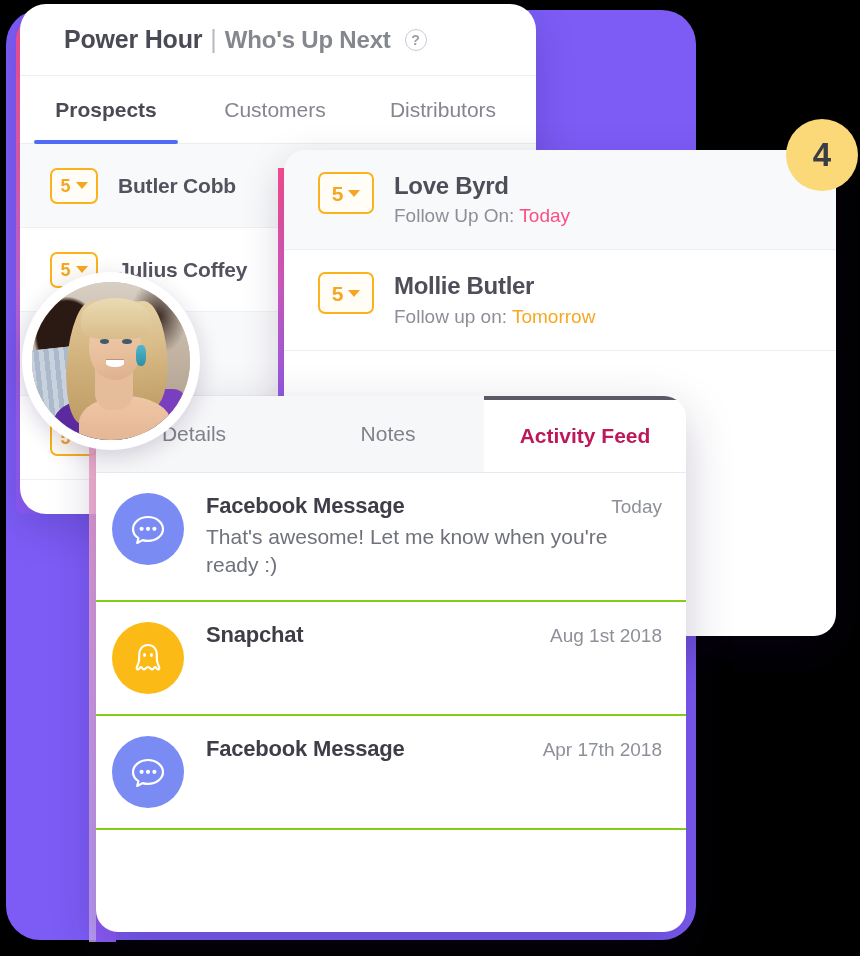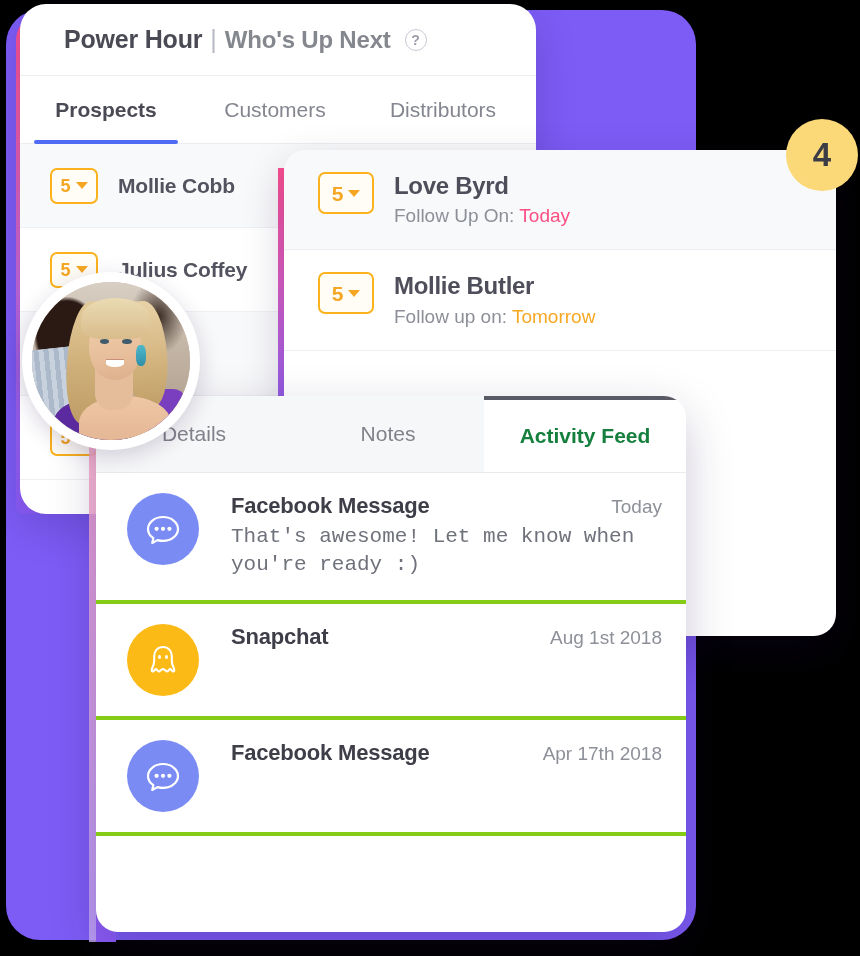--- a/index.html
+++ b/index.html
@@ -275,31 +275,30 @@
     font-size: 21px;
     color: #80828B;
     position: relative;
     box-sizing: border-box;
   }
   .af-tab.a0 { width: 196px; }
   .af-tab.a1 { width: 192px; }
   .af-tab.a2 {
     width: 202px;
     background: #FFFFFF;
-    color: #15803d;
+    color: #be185d;
     font-weight: 700;
     border-top: 4px solid #5A5A66;
   }
 
   .af-item {
     display: flex;
-    padding: 20px 24px 20px 31px;
-    border-bottom: 4px solid #84cc16;
+    padding: 20px 24px 20px 16px;
+    border-bottom: 2px solid #84cc16;
     box-sizing: border-box;
-    gap: 10px;
   }
   .af-ico {
     width: 72px;
     height: 72px;
     border-radius: 50%;
     flex: none;
     display: flex;
     align-items: center;
     justify-content: center;
   }
@@ -327,21 +326,20 @@
     font-size: 19px;
     color: #8E9099;
     white-space: nowrap;
     margin-left: 14px;
   }
   .af-msg {
     font-size: 21px;
     color: #6F717B;
     line-height: 1.35;
     margin-top: 4px;
-    font-family: Liberation Mono, monospace;
   }
 
   
   .avatar {
     position: absolute;
     left: 22px;
     top: 272px;
     width: 178px;
     height: 178px;
     border-radius: 50%;
@@ -492,21 +490,21 @@
       </div>
     </div>
 
     <div class="ph-list">
 
       <div class="ph-row alt">
         <div class="count-badge">
           <span class="num">5</span>
           <span class="caret"></span>
         </div>
-        <span class="ph-name">Mollie Cobb</span>
+        <span class="ph-name">Butler Cobb</span>
       </div>
 
       <div class="ph-row">
         <div class="count-badge">
           <span class="num">5</span>
           <span class="caret"></span>
         </div>
         <span class="ph-name">Julius Coffey</span>
       </div>
 

